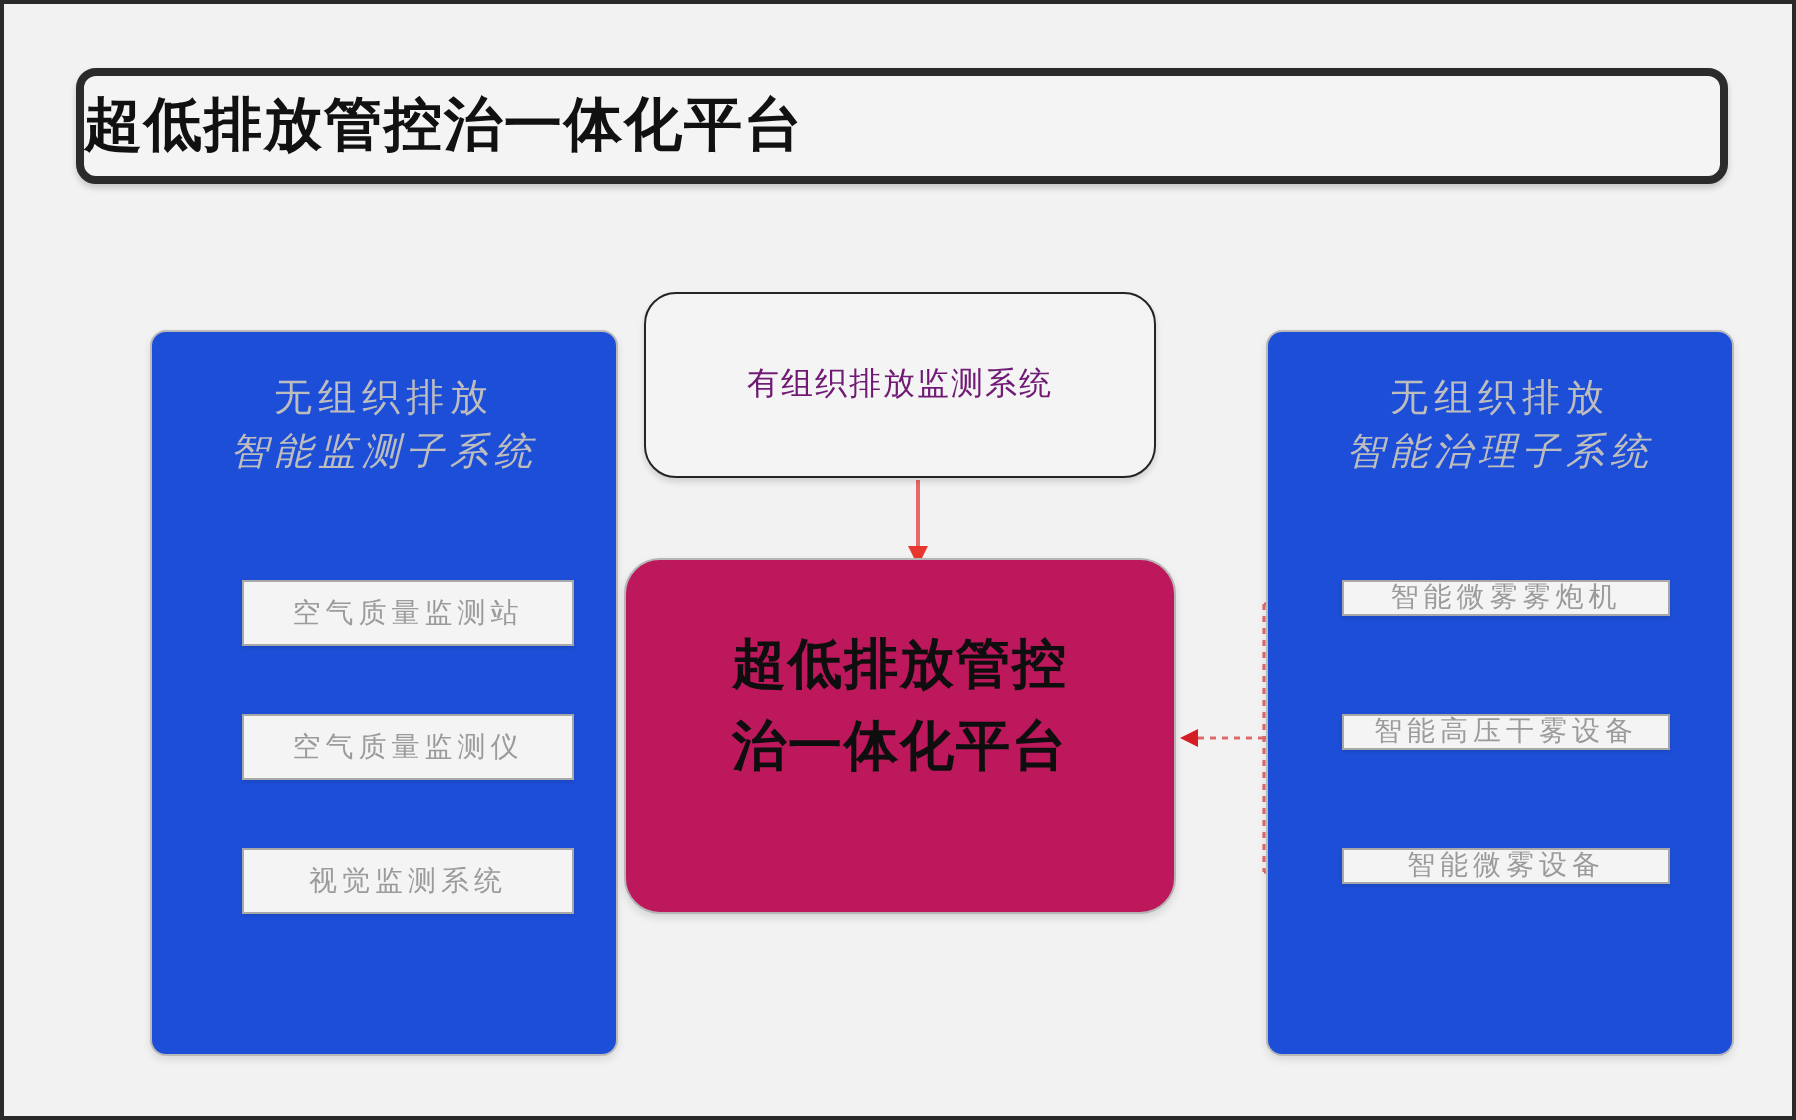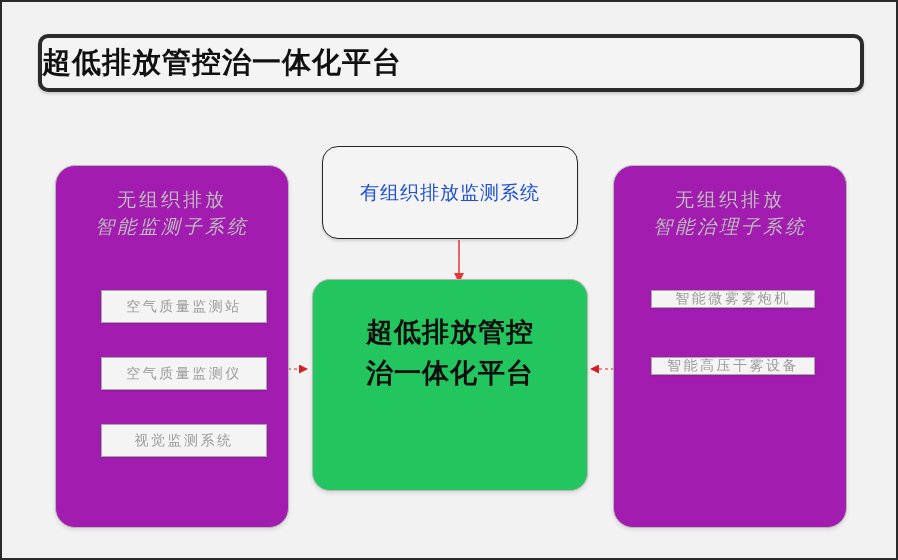--- a/index.html
+++ b/index.html
@@ -45,24 +45,25 @@
     font-weight: bold;
     color: #111111;
     letter-spacing: 1px;
     white-space: nowrap;
   }
 
   
   .side-panel {
     position: absolute;
     box-sizing: border-box;
-    background: #a21caf;
+    background: #1d4ed8;
     border: 1.5px solid #b9b9b9;
-    border-radius: 20px;
+    border-radius: 8px;
     box-shadow: 0 2px 4px rgba(0,0,0,0.10);
+    margin-left: 20px;
   }
   #panel-left  { left: 53px;  top: 163px; width: 234px; height: 363px; }
   #panel-right { left: 611px; top: 163px; width: 234px; height: 363px; }
 
   .panel-header {
     position: absolute;
     left: 0;
     top: 20px;
     width: 100%;
     text-align: center;
@@ -94,23 +95,23 @@
   .row0 { top: 124px; }
   .row1 { top: 191px; }
   .row2 { top: 258px; }
 
   
   #center-box {
     position: absolute;
     left: 310px;
     top: 277px;
     width: 276px;
-    height: 212px;
-    box-sizing: border-box;
-    background: #22c55e;
+    height: 178px;
+    box-sizing: border-box;
+    background: #be185d;
     border: 1.5px solid #b5b5b5;
     border-radius: 18px;
     box-shadow: 0 2px 4px rgba(0,0,0,0.12);
   }
   #center-text {
     position: absolute;
     left: 0;
     top: 32px;
     width: 100%;
     text-align: center;
@@ -133,22 +134,22 @@
     box-sizing: border-box;
     background: #f4f4f4;
     border: 1.5px solid #242424;
     border-radius: 16px;
     display: flex;
     align-items: center;
     justify-content: center;
     box-shadow: 0 2px 3px rgba(0,0,0,0.14);
   }
   #top-box-text {
-    font-size: 19px;
-    color: #1d4ed8;
+    font-size: 16px;
+    color: #701a75;
     letter-spacing: 1px;
     white-space: nowrap;
   }
 
   
   #wires {
     position: absolute;
     left: 0;
     top: 0;
     width: 898px;
@@ -227,20 +228,23 @@
       <span>无组织排放</span>
       <span class="hl2">智能治理子系统</span>
     </div>
 
     <div class="item-box item-right row0">
       <span>智能微雾雾炮机</span>
     </div>
     <div class="item-box item-right row1">
       <span>智能高压干雾设备</span>
     </div>
+    <div class="item-box item-right row2">
+      <span>智能微雾设备</span>
+    </div>
   </div>
 
   <div id="top-box">
     <div id="top-box-text">有组织排放监测系统</div>
   </div>
 
   <div id="center-box">
     <div id="center-text">
       <span>超低排放管控</span>
       <span class="cl2">治一体化平台</span>

